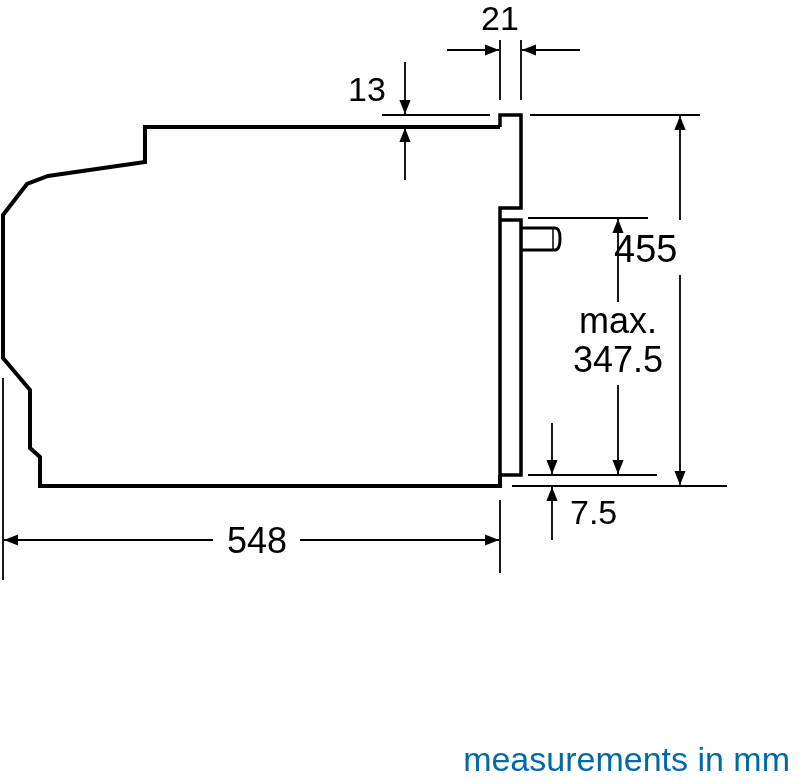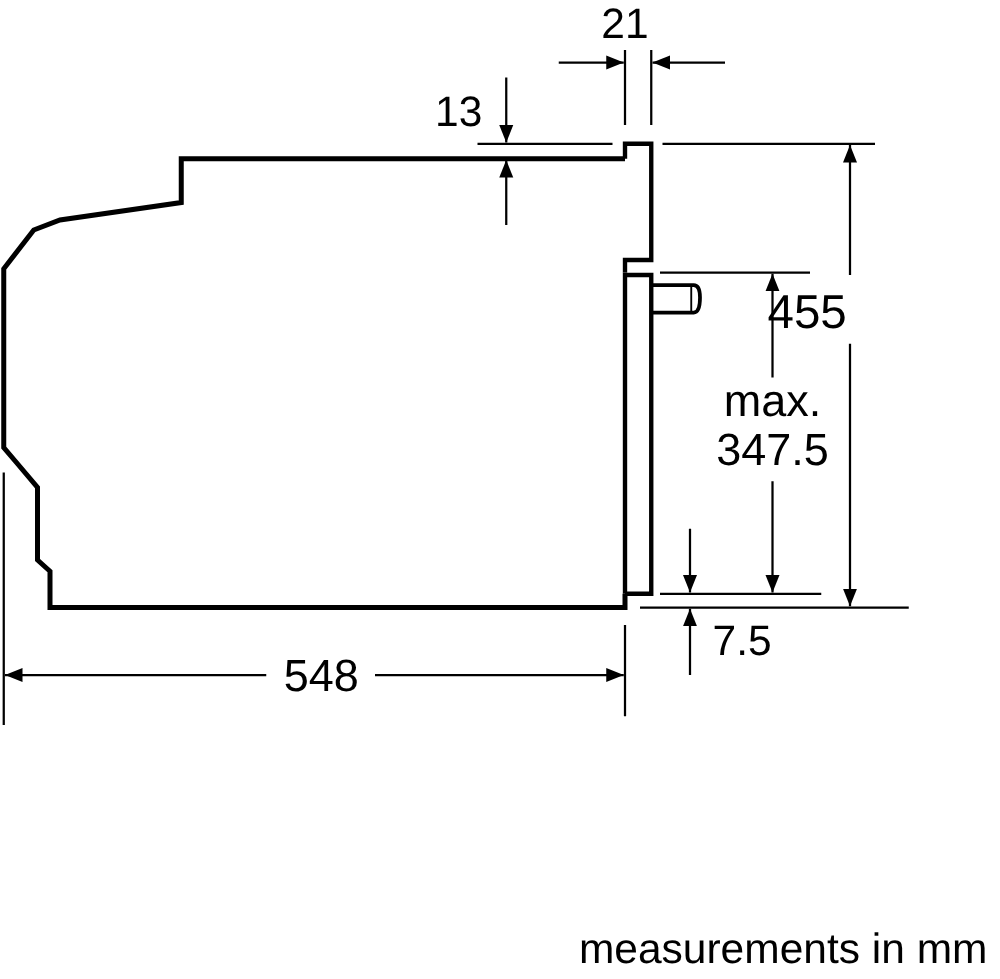--- a/index.html
+++ b/index.html
@@ -1,21 +1,21 @@
 <!DOCTYPE html>
 <html><head>
 <meta charset="utf-8">
 <style>
   html, body { margin: 0; padding: 0; background: #ffffff; }
   body { width: 800px; height: 783px; position: relative; overflow: hidden; }
   svg { position: absolute; left: 0; top: 0; }
   .lbl { font-family: "Liberation Sans", sans-serif; fill: #000; }
   .caption {
     position: absolute; left: 0; top: 742px; width: 790px; text-align: right;
-    font-family: "Liberation Sans", sans-serif; font-size: 34px; color: #000000; line-height: 1;
+    font-family: "Liberation Sans", sans-serif; font-size: 34px; color: #0369a1; line-height: 1;
   }
 </style>
 </head>
 <body>
 
 <svg width="800" height="783" viewBox="0 0 800 783">
   <defs>
     <marker id="ah" viewBox="0 0 10 10" refX="10" refY="5" markerWidth="14" markerHeight="14" markerUnits="userSpaceOnUse" orient="auto">
       <path d="M0,1 L10,5 L0,9 z" fill="#000"></path>
     </marker>

